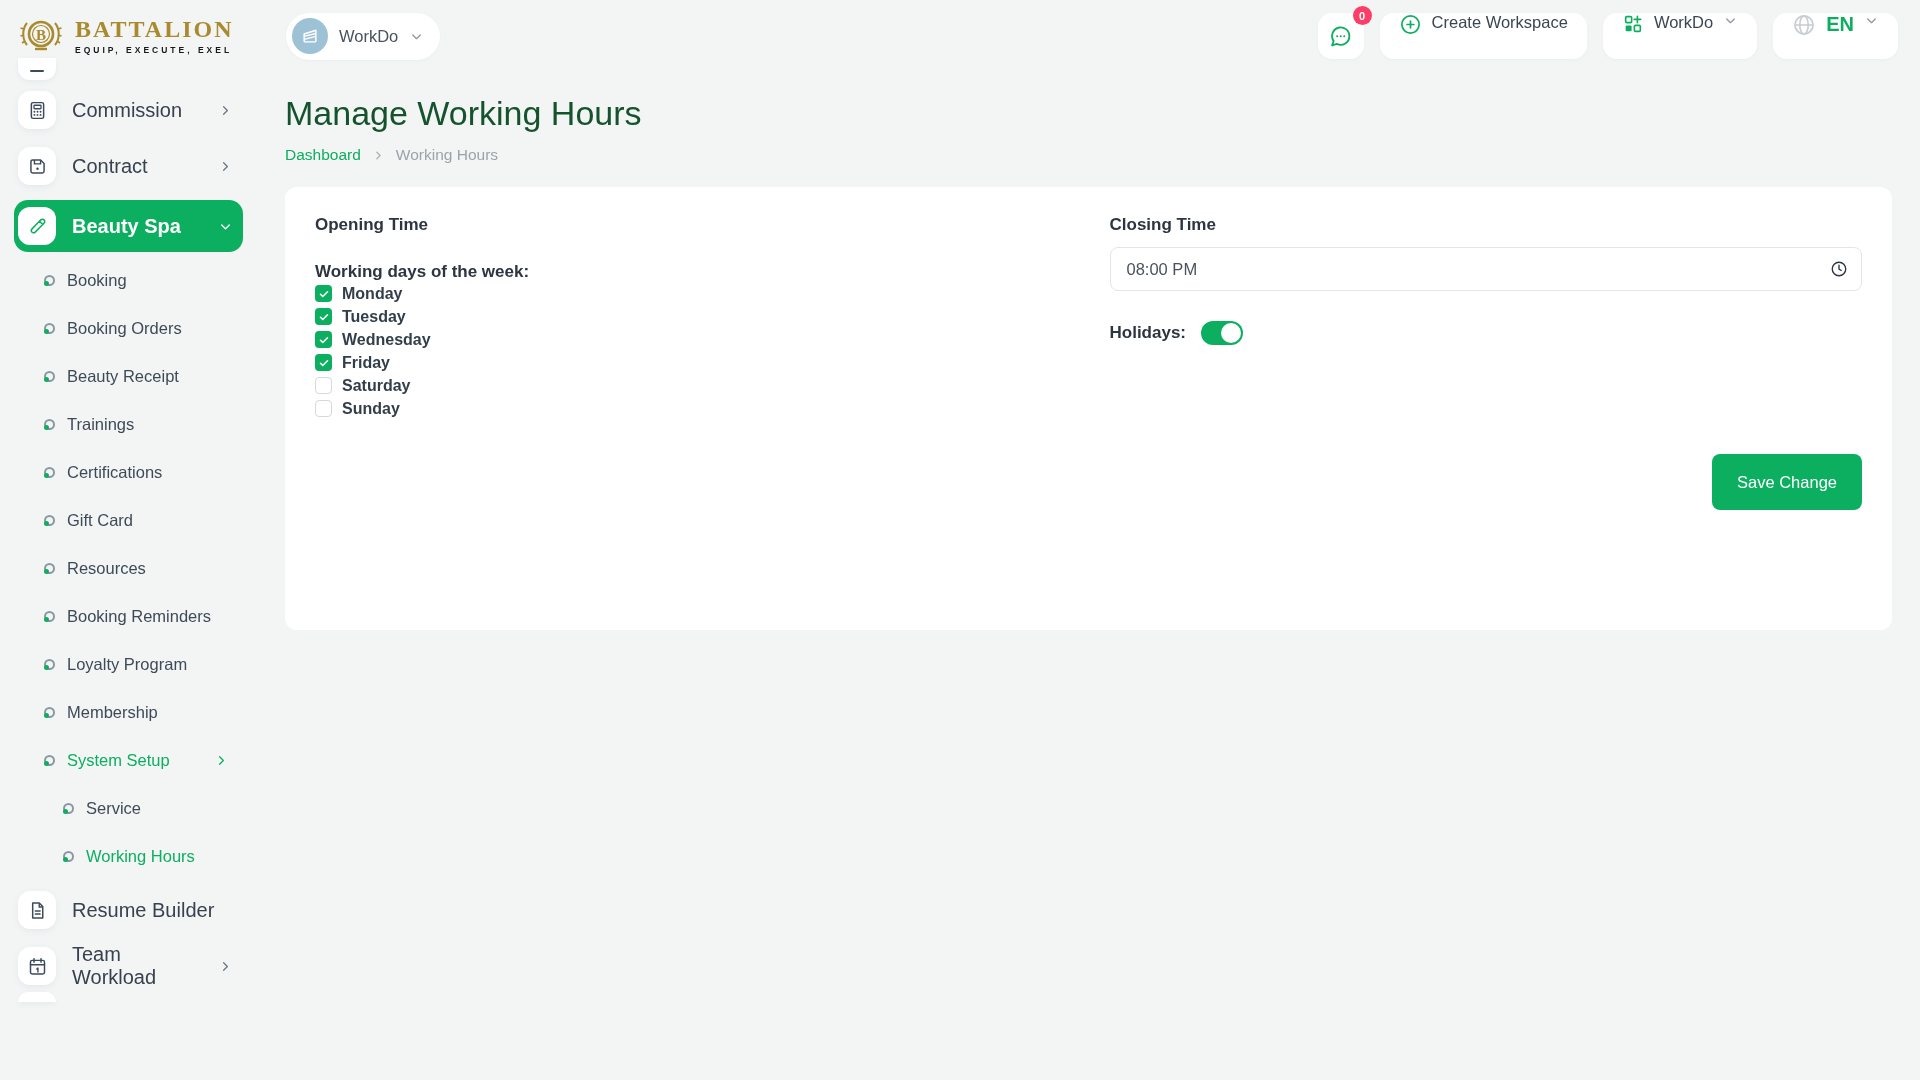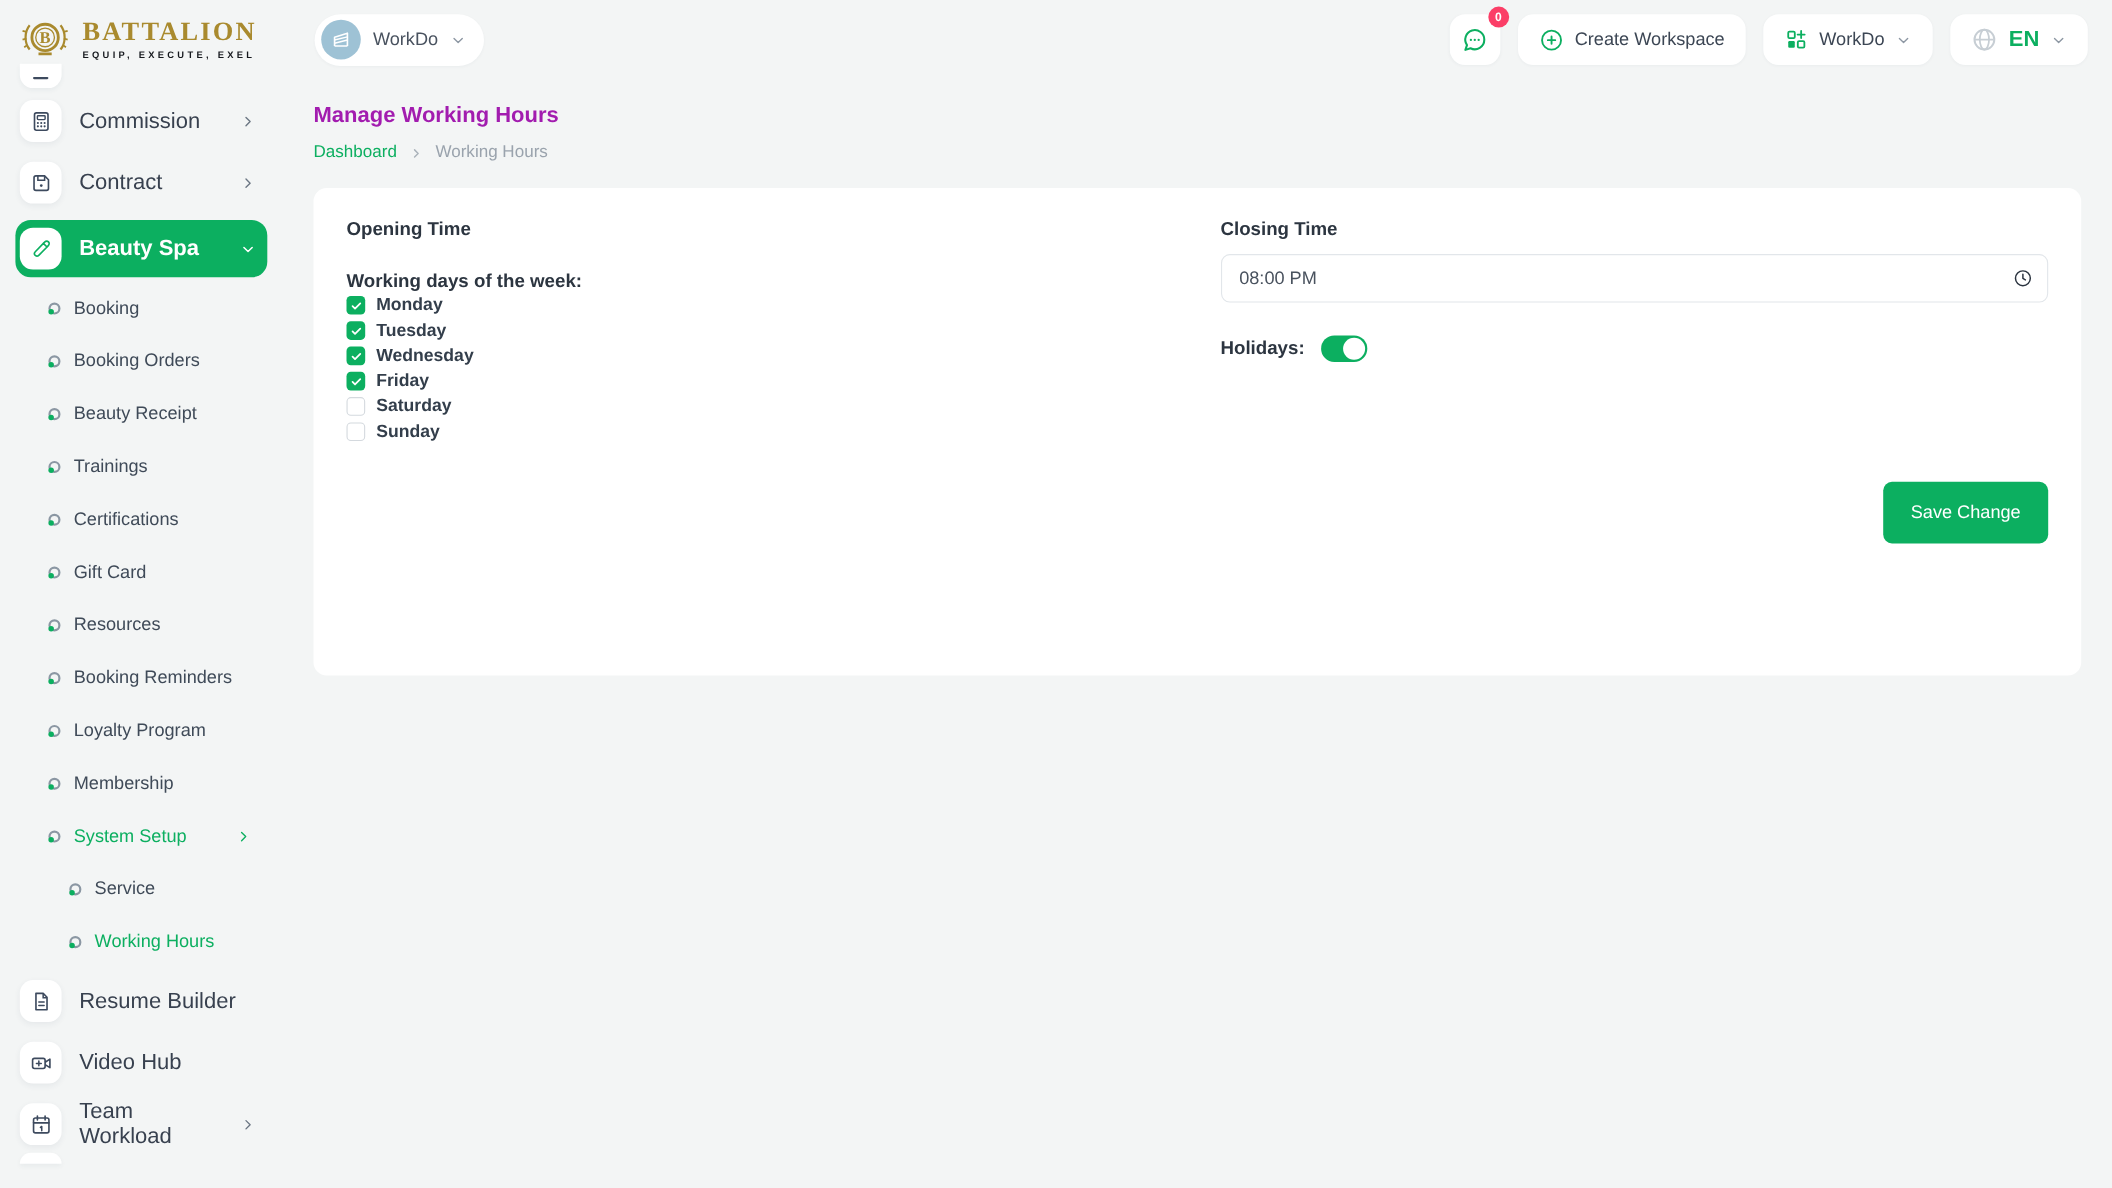--- a/index.html
+++ b/index.html
@@ -13,21 +13,21 @@
   .logo-title { font-family: "Liberation Serif", serif; font-weight: 700; font-size: 24px; letter-spacing: 2px; color: #a98a2e; line-height: 1; }
   .logo-tagline { font-size: 8.5px; font-weight: 700; letter-spacing: 3px; color: #15181d; margin-top: 4px; }
 
   .ws-pill { display: flex; align-items: center; gap: 11px; background: #fff; border-radius: 40px; padding: 5px 16px 5px 6px; height: 47px; margin-left: 40px; box-shadow: 0 1px 3px rgba(30,45,70,.04); cursor: pointer; }
   .ws-avatar { width: 36px; height: 36px; border-radius: 50%; background: #9ec2d5; display: flex; align-items: center; justify-content: center; }
   .ws-name { font-size: 16.5px; font-weight: 500; color: #49525f; }
 
   .top-right { margin-left: auto; display: flex; align-items: center; gap: 16px; }
   .icon-pill { width: 46px; height: 46px; background: #fff; border-radius: 14px; position: relative; display: flex; align-items: center; justify-content: center; box-shadow: 0 1px 3px rgba(30,45,70,.04); cursor: pointer; }
   .badge { position: absolute; top: -7px; right: -8px; min-width: 19px; height: 19px; border-radius: 10px; background: #fb3e67; color: #fff; font-size: 11px; font-weight: 700; display: flex; align-items: center; justify-content: center; padding: 0 5px; }
-  .btn-pill { height: 46px; background: #fff; border-radius: 14px; display: flex; align-items: center; gap: 10px; padding: 0 19px; font-size: 16.5px; color: #3c4654; box-shadow: 0 1px 3px rgba(30,45,70,.04); cursor: pointer; }
+  .btn-pill { height: 46px; background: #fff; border-radius: 14px; display: flex; align-items: flex-start; gap: 10px; padding: 0 19px; font-size: 16.5px; color: #3c4654; box-shadow: 0 1px 3px rgba(30,45,70,.04); cursor: pointer; }
   .lang-code { color: #0caf60; font-weight: 700; font-size: 20px; }
 
   
   .sidebar { position: absolute; top: 58px; left: 0; width: 257px; padding: 0 14px; }
   .cut-icon-top { width: 38px; height: 22px; background: #fff; border-radius: 0 0 12px 12px; margin-left: 4px; box-shadow: 0 2px 5px rgba(40,60,90,.06); position: relative; }
   .cut-icon-top::after { content: ""; position: absolute; left: 12px; bottom: 8px; width: 14px; height: 2.5px; background: #3d4a5e; border-radius: 2px; }
   .cut-icon-bottom { width: 38px; height: 10px; background: #fff; border-radius: 12px 12px 0 0; margin-left: 4px; box-shadow: 0 2px 5px rgba(40,60,90,.06); }
 
   .nav-item { display: flex; align-items: center; height: 52px; margin-top: 4px; padding: 0 10px 0 4px; gap: 16px; font-size: 20px; color: #38414f; cursor: pointer; }
   .icon-box { width: 38px; height: 38px; background: #fff; border-radius: 12px; box-shadow: 0 2px 6px rgba(40,60,90,.07); display: flex; align-items: center; justify-content: center; color: #3d4a5e; flex: 0 0 auto; }
@@ -39,21 +39,21 @@
 
   .child { display: flex; align-items: center; height: 48px; padding: 0 14px 0 30px; gap: 12px; font-size: 16.5px; color: #3f4a58; cursor: pointer; }
   .child.level2 { padding-left: 49px; }
   .child.green { color: #0caf60; }
   .bullet { width: 11px; height: 11px; border: 2px solid #8b97a3; border-radius: 50%; position: relative; flex: 0 0 auto; }
   .bullet::after { content: ""; position: absolute; width: 5px; height: 5px; background: #0caf60; border-radius: 50%; left: -2px; bottom: -2px; }
   .child .chev-end { color: #0caf60; }
 
   
   .main { position: absolute; left: 257px; top: 72px; right: 0; bottom: 0; padding: 22px 28px; }
-  .page-title { font-size: 20px; font-weight: 700; color: #a21caf; }
+  .page-title { font-size: 34px; font-weight: 400; color: #14532d; }
   .breadcrumb { display: flex; align-items: center; gap: 11px; margin-top: 13px; font-size: 15.5px; }
   .crumb-link { color: #0caf60; cursor: pointer; }
   .crumb-sep { color: #aab2ba; display: flex; }
   .crumb-current { color: #9aa3ad; }
 
   .card { margin-top: 23px; background: #fff; border-radius: 12px; padding: 28px 30px 44px; min-height: 443px; }
   .grid { display: grid; grid-template-columns: 1fr 1fr; column-gap: 42px; }
   .field-label { font-size: 17px; font-weight: 700; color: #2c3540; }
   .time-wrap { margin-top: 12px; position: relative; }
   .time-input { width: 100%; height: 44px; border: 1px solid #e2e6ea; border-radius: 8px; padding: 0 46px 0 16px; font-size: 16.5px; color: #49525e; background: #fff; font-family: "Liberation Sans", sans-serif; outline: none; }
@@ -284,30 +284,20 @@
     <span class="icon-box">
       <svg width="21" height="21" viewBox="0 0 24 24" fill="none">
         <path d="M6.5 3.5h7.5l4 4v13h-11.5z" stroke="currentColor" stroke-width="1.7" stroke-linejoin="round"></path>
         <path d="M14 3.8V8h4" stroke="currentColor" stroke-width="1.6"></path>
         <path d="M9.5 12.5h5.5M9.5 16h5.5" stroke="currentColor" stroke-width="1.6" stroke-linecap="round"></path>
       </svg>
     </span>
     <span>Resume Builder</span>
   </div>
 
-  <div class="nav-item">
-    <span class="icon-box">
-      <svg width="21" height="21" viewBox="0 0 24 24" fill="none">
-        <rect x="3" y="7" width="13" height="10.5" rx="2" stroke="currentColor" stroke-width="1.7"></rect>
-        <path d="M16 11l5-3.2v8.9L16 13.5" stroke="currentColor" stroke-width="1.7" stroke-linejoin="round"></path>
-        <path d="M9.5 9.8v5M7 12.3h5" stroke="currentColor" stroke-width="1.6" stroke-linecap="round"></path>
-      </svg>
-    </span>
-    <span>Video Hub</span>
-  </div>
 
   <div class="nav-item">
     <span class="icon-box">
       <svg width="21" height="21" viewBox="0 0 24 24" fill="none">
         <rect x="4" y="5" width="16" height="15.5" rx="2" stroke="currentColor" stroke-width="1.7"></rect>
         <path d="M8 3v4M16 3v4M4 10h16" stroke="currentColor" stroke-width="1.7" stroke-linecap="round"></path>
         <path d="M11.2 14.8l1.3-1v4.4" stroke="currentColor" stroke-width="1.6" stroke-linecap="round" stroke-linejoin="round"></path>
       </svg>
     </span>
     <span>Team Workload</span>

